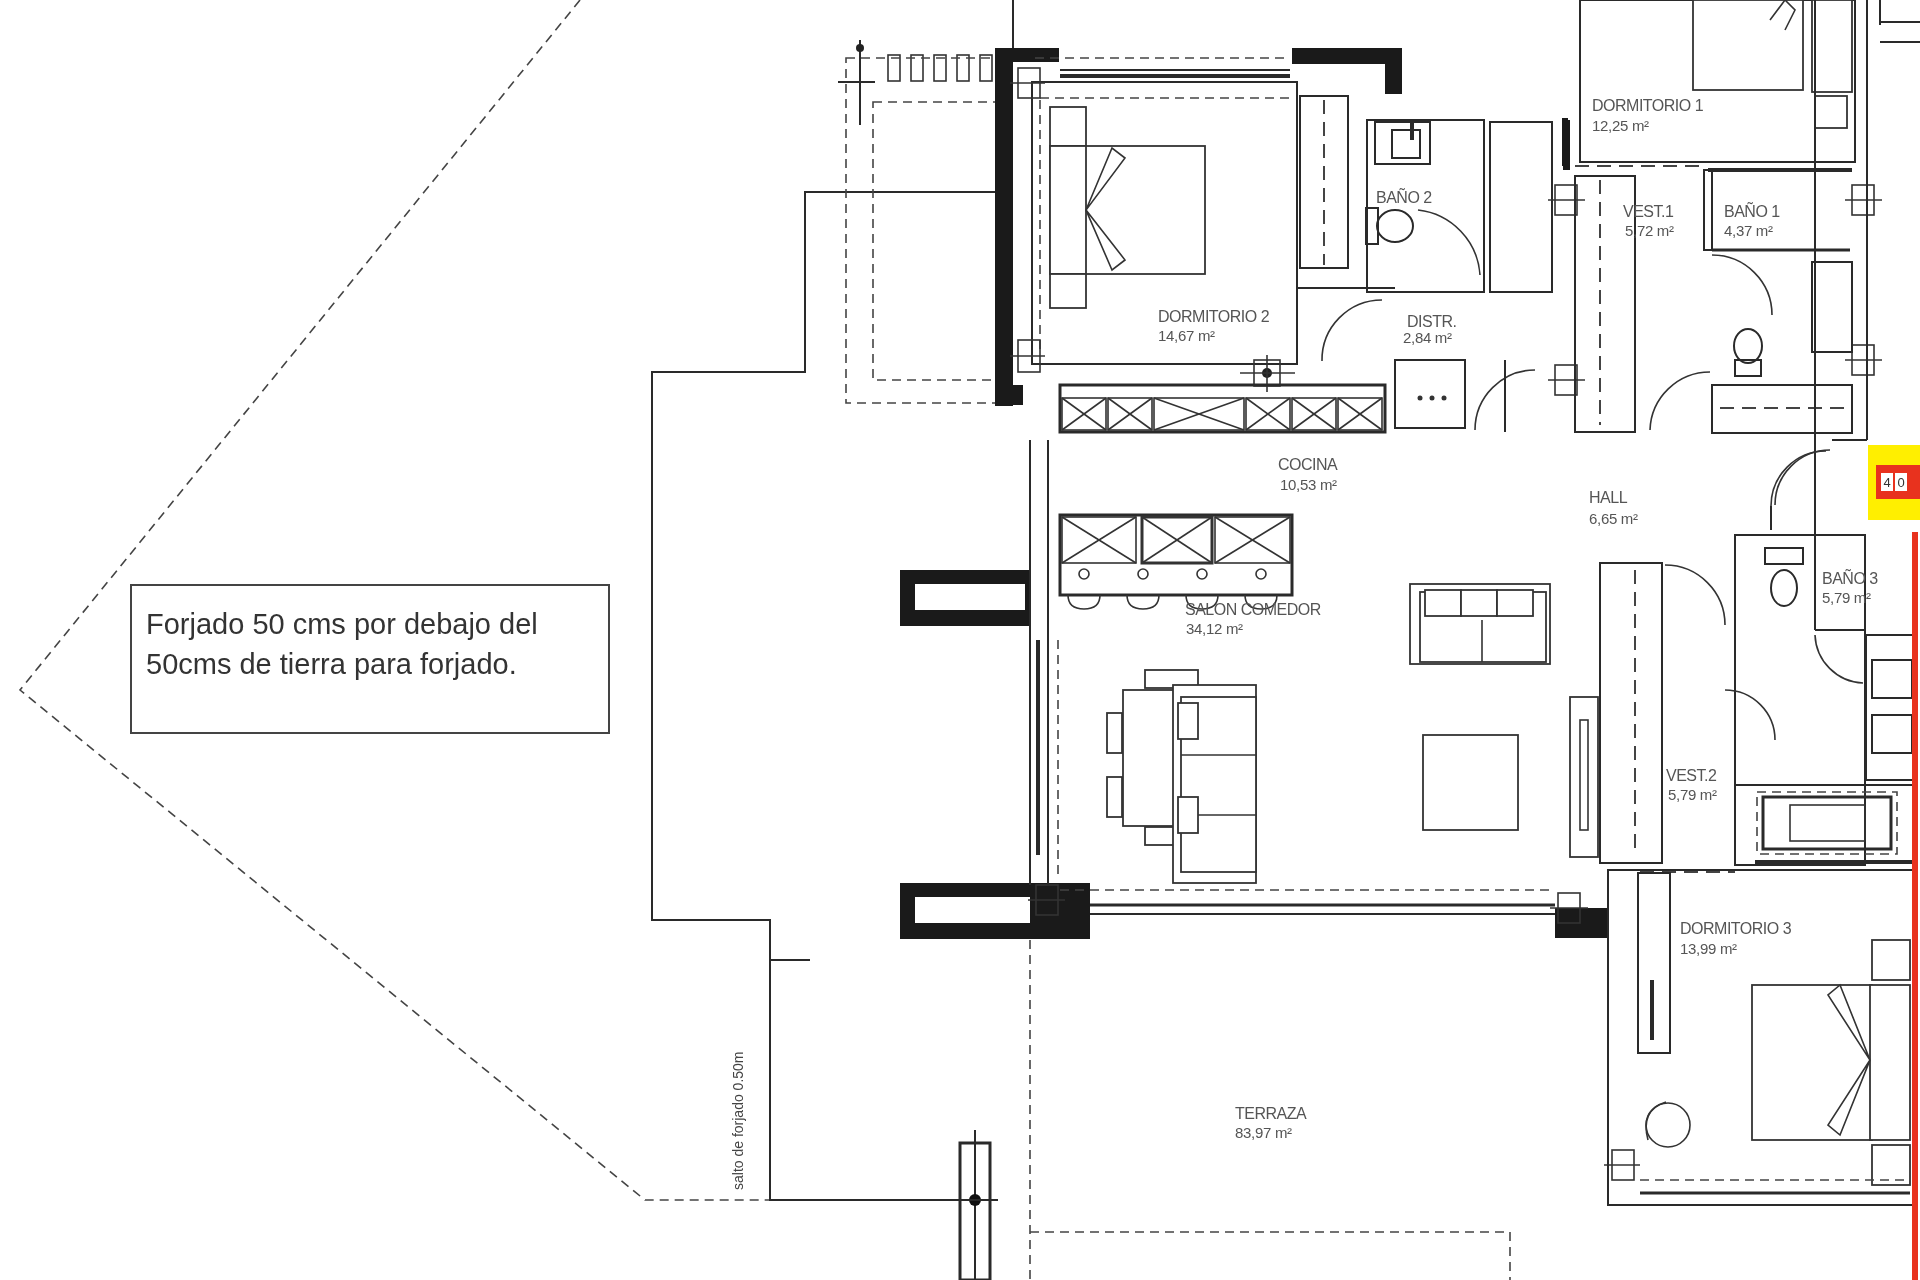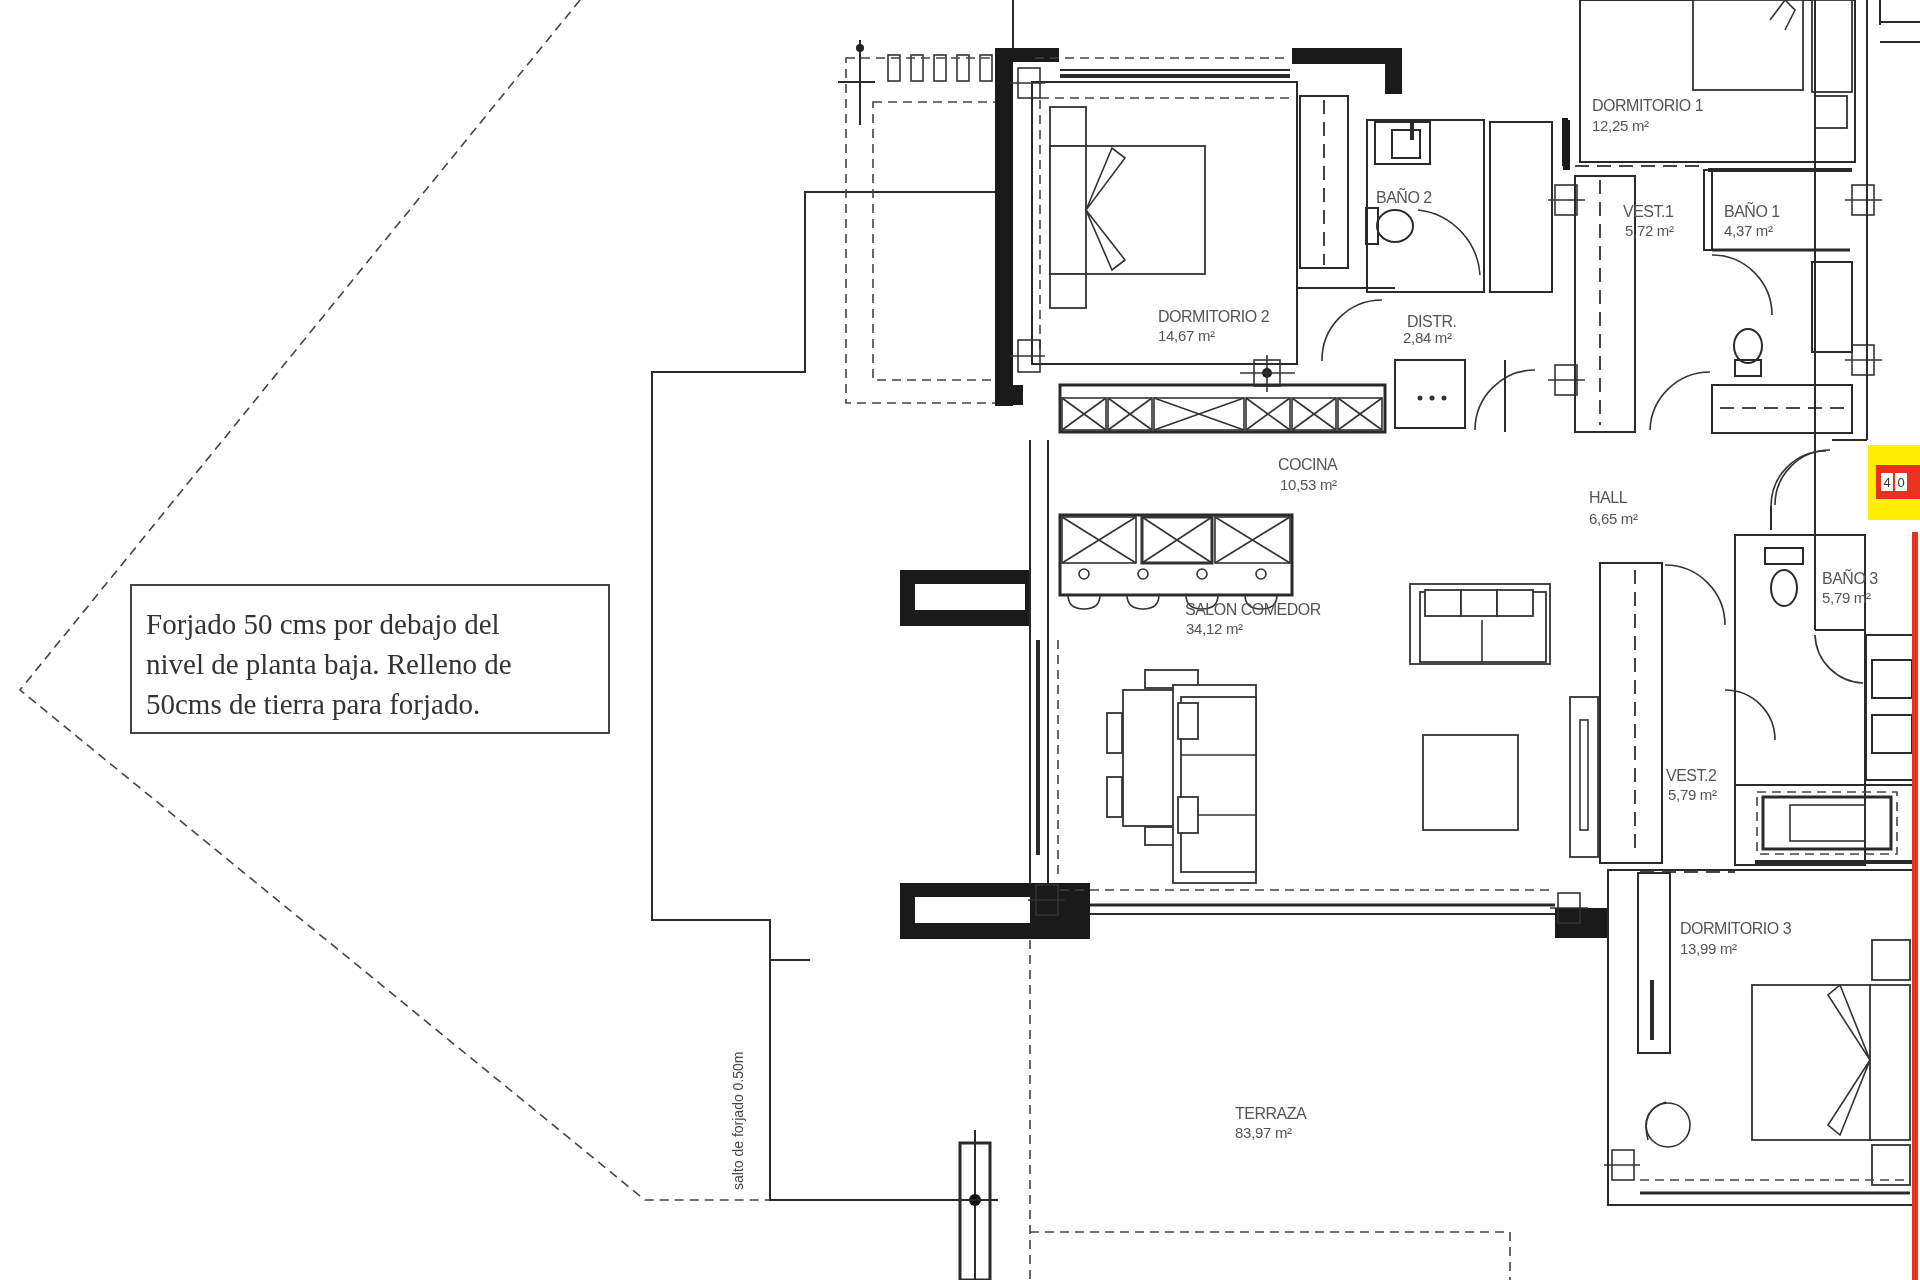--- a/index.html
+++ b/index.html
@@ -6,21 +6,21 @@
   body{width:1920px;height:1280px;overflow:hidden;position:relative;font-family:"Liberation Sans",sans-serif;}
   svg{position:absolute;left:0;top:0;}
   .w{fill:#1a1a1a;}
   .ln{stroke:#2a2a2a;stroke-width:2;fill:none;}
   .thin{stroke:#333;stroke-width:1.6;fill:none;}
   .dash{stroke:#444;stroke-width:1.6;fill:none;stroke-dasharray:9 6;}
   .dashl{stroke:#444;stroke-width:2;fill:none;stroke-dasharray:14 8;}
   .furn{stroke:#333;stroke-width:1.8;fill:#fff;}
   .room-name{font-family:"Liberation Sans",sans-serif;font-size:16px;fill:#555;letter-spacing:-0.5px;}
   .room-area{font-family:"Liberation Sans",sans-serif;font-size:15px;fill:#555;letter-spacing:-0.3px;}
-  .note{position:absolute;left:130px;top:584px;width:480px;height:150px;border:2px solid #444;box-sizing:border-box;padding:18px 8px 0 14px;font-family:Liberation Serif, serif;font-size:29px;line-height:40px;color:#333;}
+  .note{position:absolute;left:130px;top:584px;width:480px;height:150px;border:2px solid #444;box-sizing:border-box;padding:18px 8px 0 14px;font-family:Liberation Sans, sans-serif;font-size:29px;line-height:40px;color:#333;}
   .note span{display:block;white-space:nowrap;}
   .vlabel{position:absolute;left:730px;top:1190px;transform:rotate(-90deg);transform-origin:0 0;font-family:"Liberation Sans",sans-serif;font-size:14px;color:#444;white-space:nowrap;}
   .badge{position:absolute;left:1868px;top:445px;width:52px;height:75px;background:#ffef00;}
   .badge-inner{position:absolute;left:8px;top:20px;width:44px;height:34px;background:#e8321e;display:flex;align-items:center;padding-left:5px;box-sizing:border-box;gap:2px;}
   .badge-inner span{background:#fff;color:#333;font-size:13px;font-family:"Liberation Sans",sans-serif;width:12px;height:18px;display:flex;align-items:center;justify-content:center;}
   .redline{position:absolute;left:1912px;top:532px;width:6px;height:748px;background:#e8321e;}
 </style>
 </head>
 <body>
 
@@ -308,21 +308,20 @@
   <text class="room-name" x="1666" y="781">VEST.2</text>
   <text class="room-area" x="1668" y="800">5,79 m²</text>
   <text class="room-name" x="1680" y="934">DORMITORIO 3</text>
   <text class="room-area" x="1680" y="954">13,99 m²</text>
   <text class="room-name" x="1235" y="1119">TERRAZA</text>
   <text class="room-area" x="1235" y="1138">83,97 m²</text>
 </svg>
 
 <div class="note">
   <span>Forjado 50 cms por debajo del</span>
-  <span>nivel de planta baja. Relleno de</span>
   <span>50cms de tierra para forjado.</span>
 </div>
 
 <div class="vlabel">salto de forjado 0.50m</div>
 
 <div class="badge">
   <div class="badge-inner">
     <span>4</span>
     <span>0</span>
   </div>

